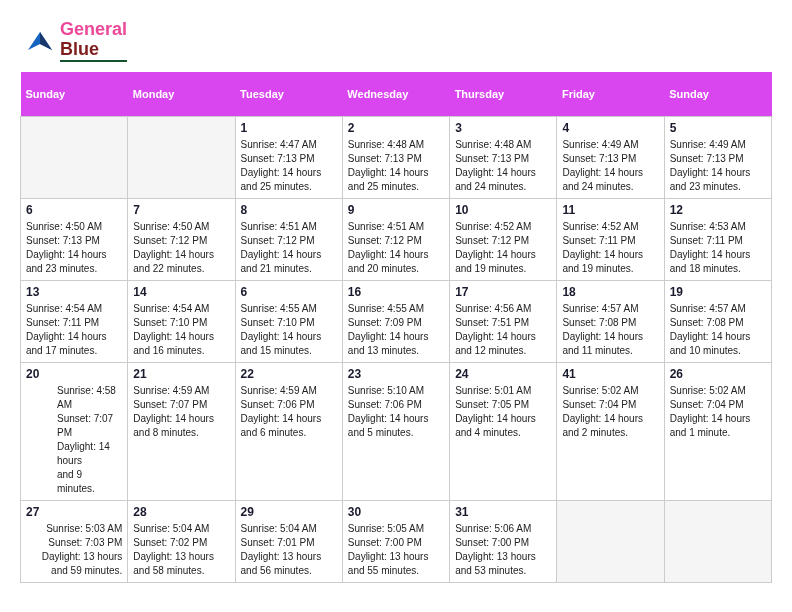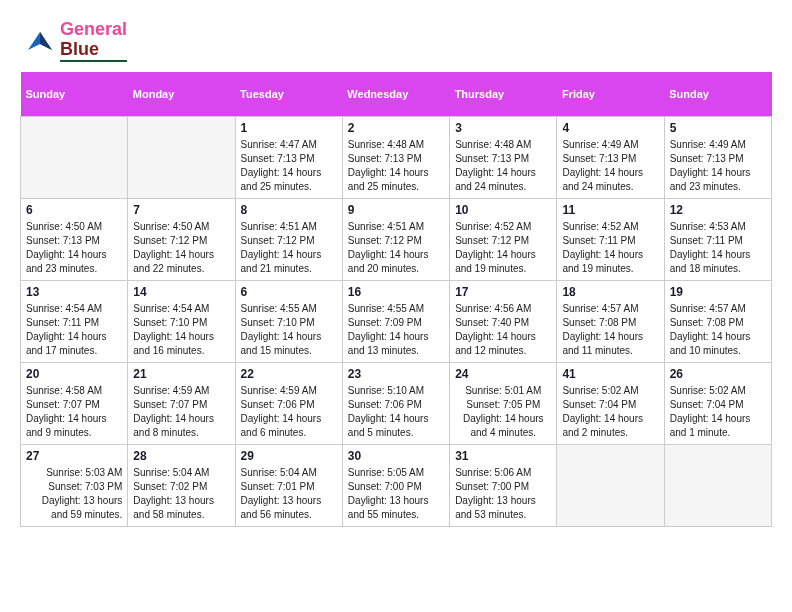--- a/index.html
+++ b/index.html
@@ -238,21 +238,21 @@
         <td>
           <div class="day-number">16</div>
           <div class="day-info" style="white-space: pre-line;">Sunrise: 4:55 AM
 Sunset: 7:09 PM
 Daylight: 14 hours
 and 13 minutes.</div>
         </td>
         <td>
           <div class="day-number">17</div>
           <div class="day-info" style="white-space: pre-line;">Sunrise: 4:56 AM
-Sunset: 7:40 PM
+Sunset: 7:51 PM
 Daylight: 14 hours
 and 12 minutes.</div>
         </td>
         <td>
           <div class="day-number">18</div>
           <div class="day-info" style="white-space: pre-line;">Sunrise: 4:57 AM
 Sunset: 7:08 PM
 Daylight: 14 hours
 and 11 minutes.</div>
         </td>
@@ -260,21 +260,21 @@
           <div class="day-number">19</div>
           <div class="day-info" style="white-space: pre-line;">Sunrise: 4:57 AM
 Sunset: 7:08 PM
 Daylight: 14 hours
 and 10 minutes.</div>
         </td>
       </tr>
       <tr>
         <td>
           <div class="day-number">20</div>
-          <div class="day-info" style="white-space: pre-line;">Sunrise: 4:58 AM
+          <div class="day-info" style="white-space: pre-line; margin-left: 31px;">Sunrise: 4:58 AM
 Sunset: 7:07 PM
 Daylight: 14 hours
 and 9 minutes.</div>
         </td>
         <td>
           <div class="day-number">21</div>
           <div class="day-info" style="white-space: pre-line;">Sunrise: 4:59 AM
 Sunset: 7:07 PM
 Daylight: 14 hours
 and 8 minutes.</div>
@@ -288,21 +288,21 @@
         </td>
         <td>
           <div class="day-number">23</div>
           <div class="day-info" style="white-space: pre-line;">Sunrise: 5:10 AM
 Sunset: 7:06 PM
 Daylight: 14 hours
 and 5 minutes.</div>
         </td>
         <td>
           <div class="day-number">24</div>
-          <div class="day-info" style="white-space: pre-line; text-align: center;">Sunrise: 5:01 AM
+          <div class="day-info" style="white-space: pre-line;">Sunrise: 5:01 AM
 Sunset: 7:05 PM
 Daylight: 14 hours
 and 4 minutes.</div>
         </td>
         <td>
           <div class="day-number">41</div>
           <div class="day-info" style="white-space: pre-line;">Sunrise: 5:02 AM
 Sunset: 7:04 PM
 Daylight: 14 hours
 and 2 minutes.</div>

